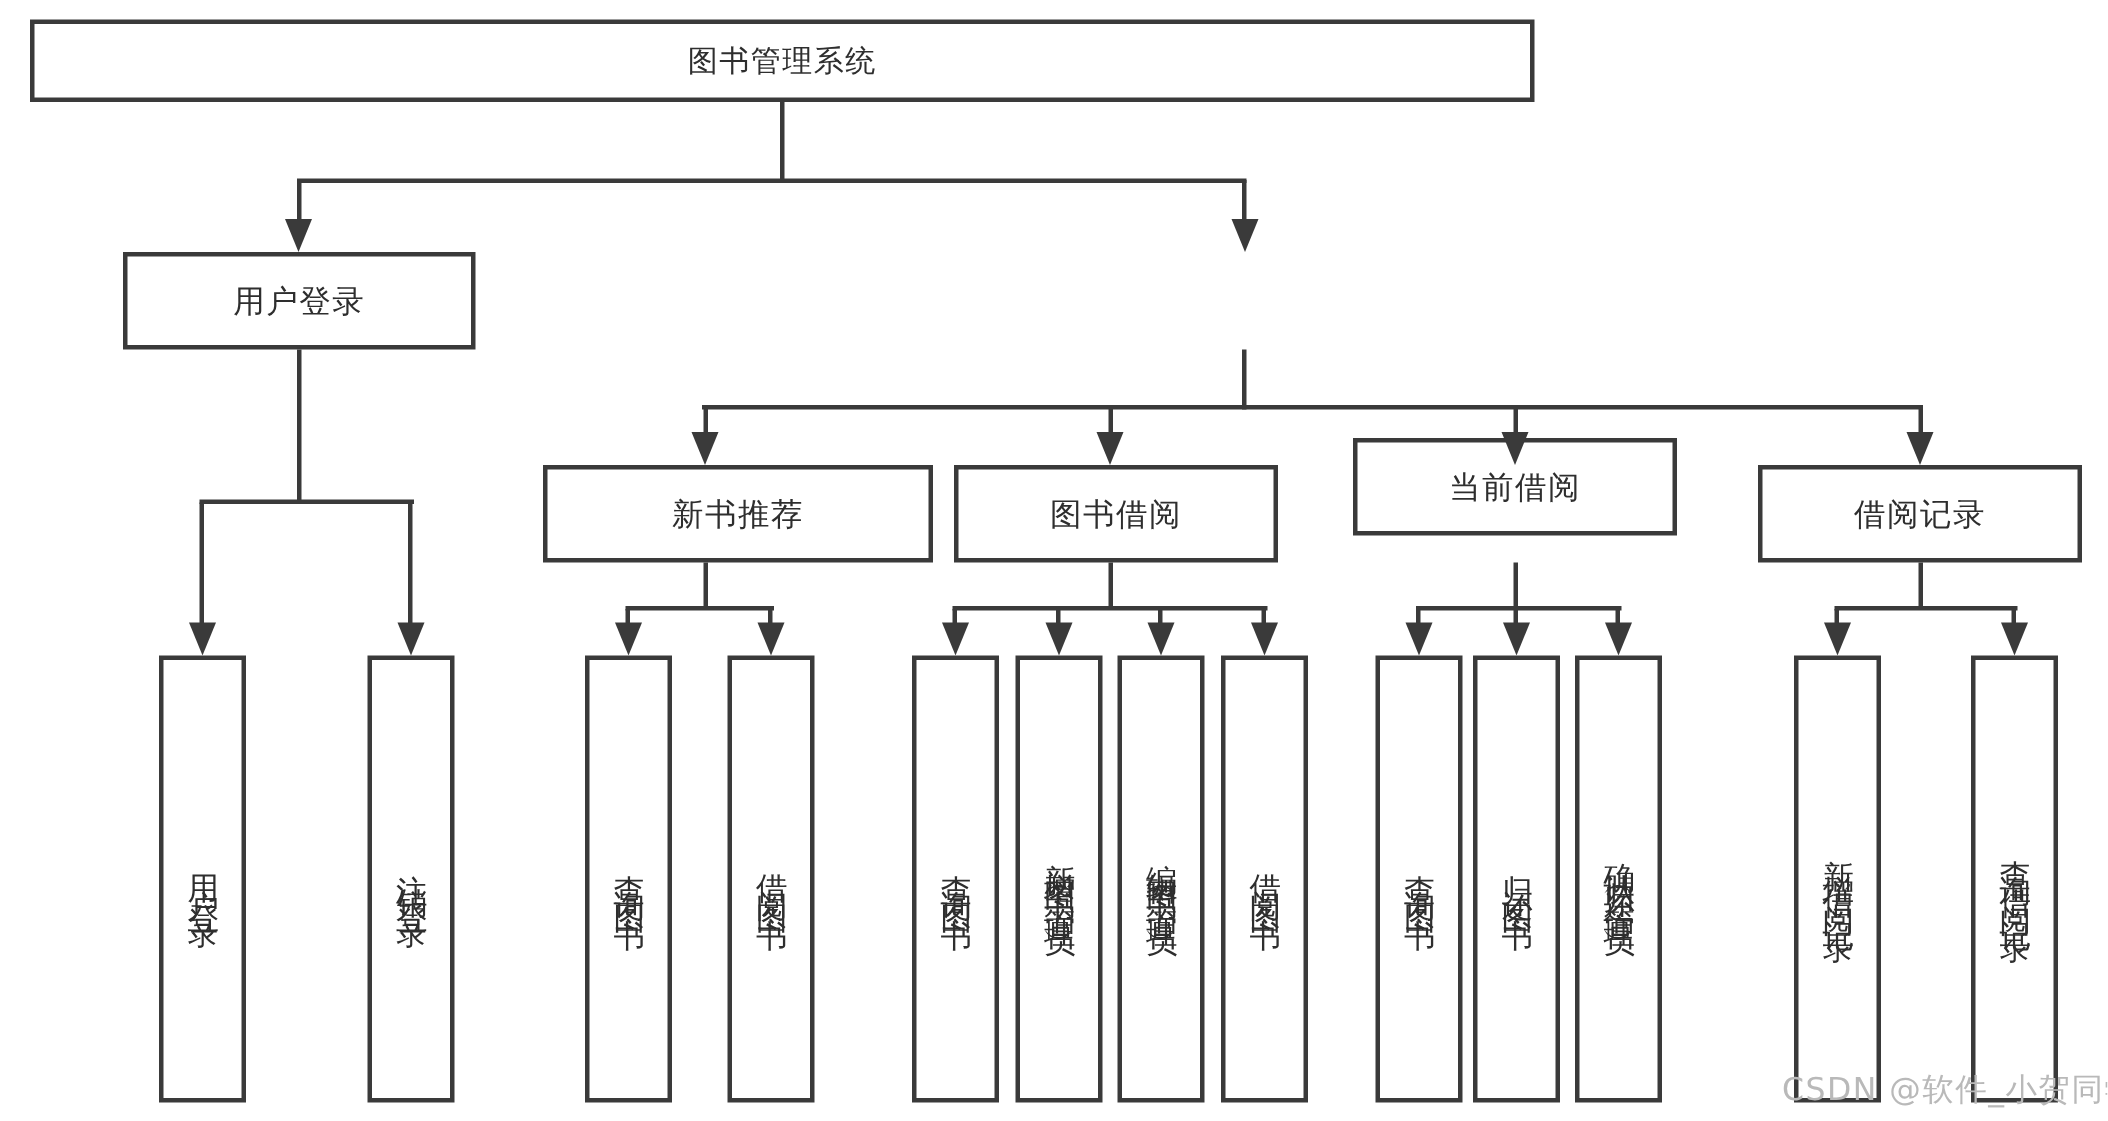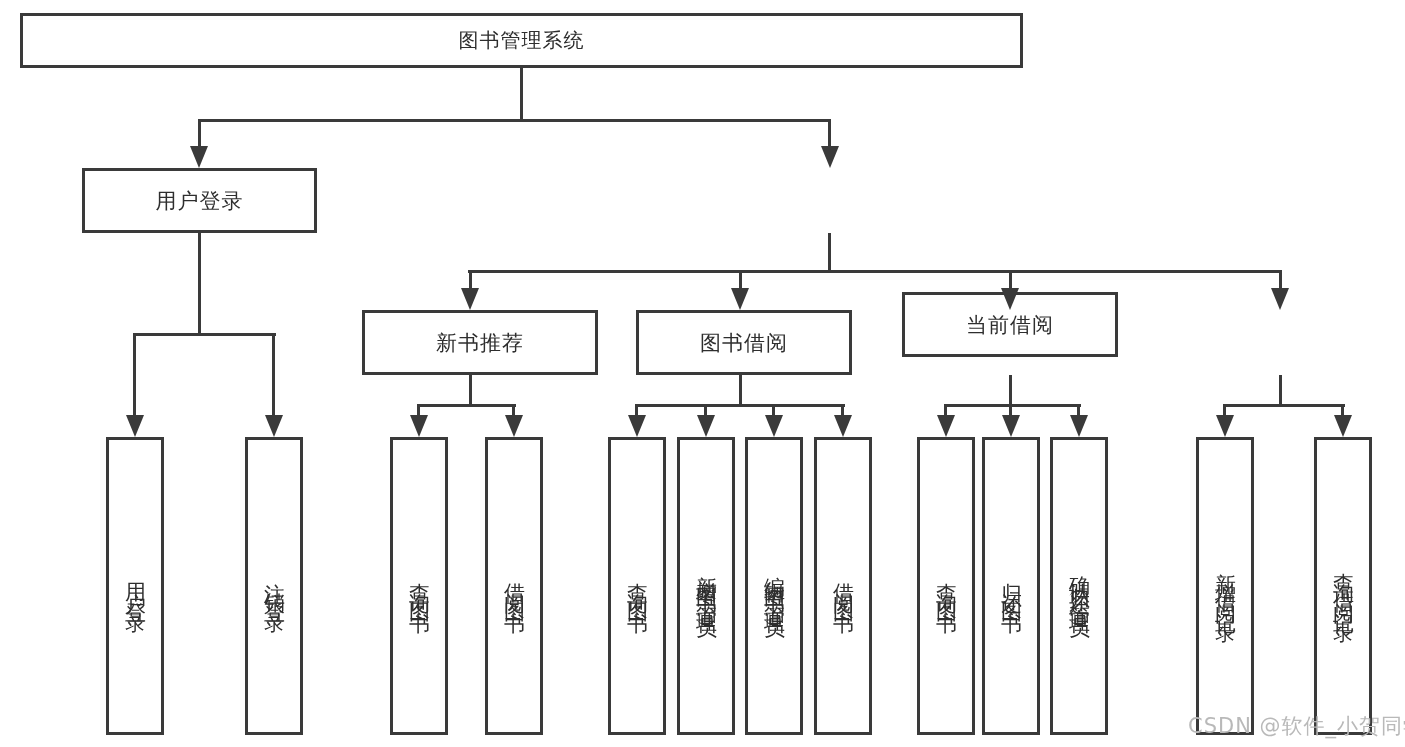--- a/index.html
+++ b/index.html
@@ -40,28 +40,31 @@
 <div id="canvas">
 
   <div class="node hnode rootnode" style="left:20px;top:13px;width:1003px;height:55px">
     <span>图书管理系统</span>
   </div>
 
   <div class="node hnode" style="left:82px;top:168px;width:235px;height:65px">
     <span>用户登录</span>
   </div>
 
-  <div class="node hnode" style="left:362px;top:310px;width:236px;height:65px">
+  <div class="node hnode" style="left:362px;top:310px;width:260px;height:65px">
     <span>新书推荐</span>
   </div>
   <div class="node hnode" style="left:636px;top:310px;width:216px;height:65px">
     <span>图书借阅</span>
   </div>
   <div class="node hnode" style="left:902px;top:292px;width:216px;height:65px">
     <span>当前借阅</span>
+  </div>
+  <div class="node hnode" style="left:1172px;top:310px;width:216px;height:65px">
+    <span>借阅记录</span>
   </div>
 
   <div class="node vnode" style="left:106px;top:437px;width:58px;height:298px">
     <span>用户登录</span>
   </div>
   <div class="node vnode" style="left:245px;top:437px;width:58px;height:298px">
     <span>注销登录</span>
   </div>
 
   <div class="node vnode" style="left:390px;top:437px;width:58px;height:298px">

